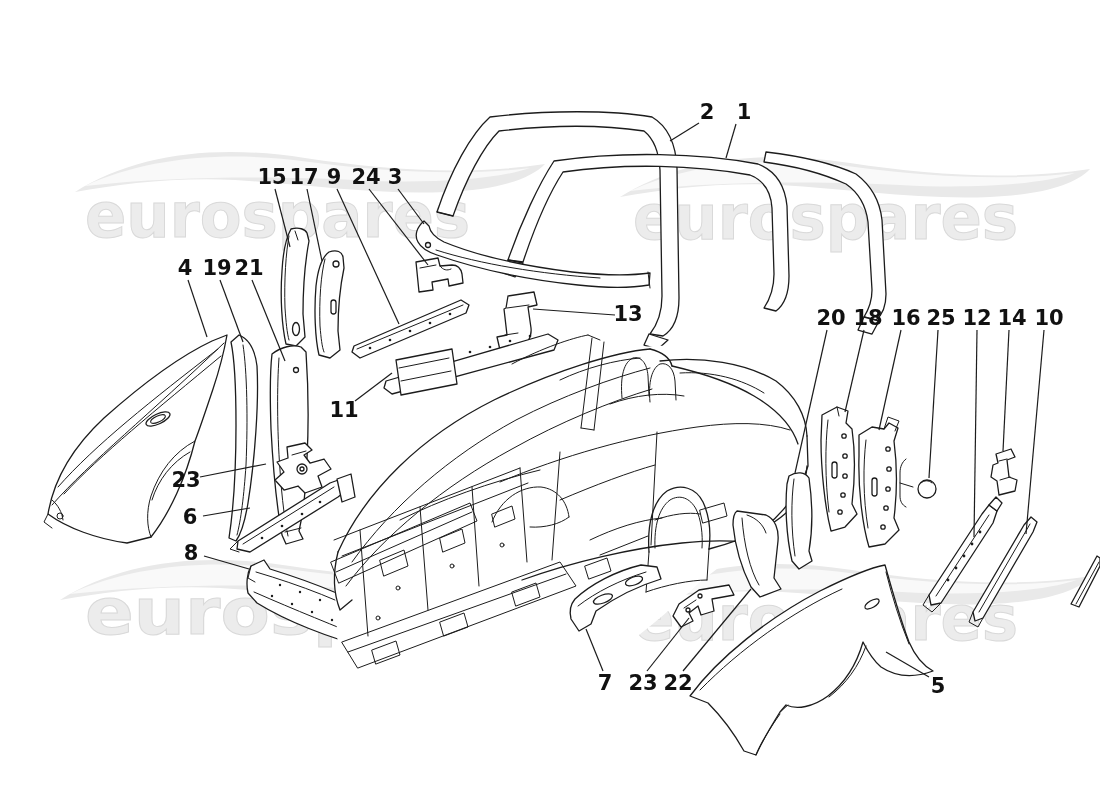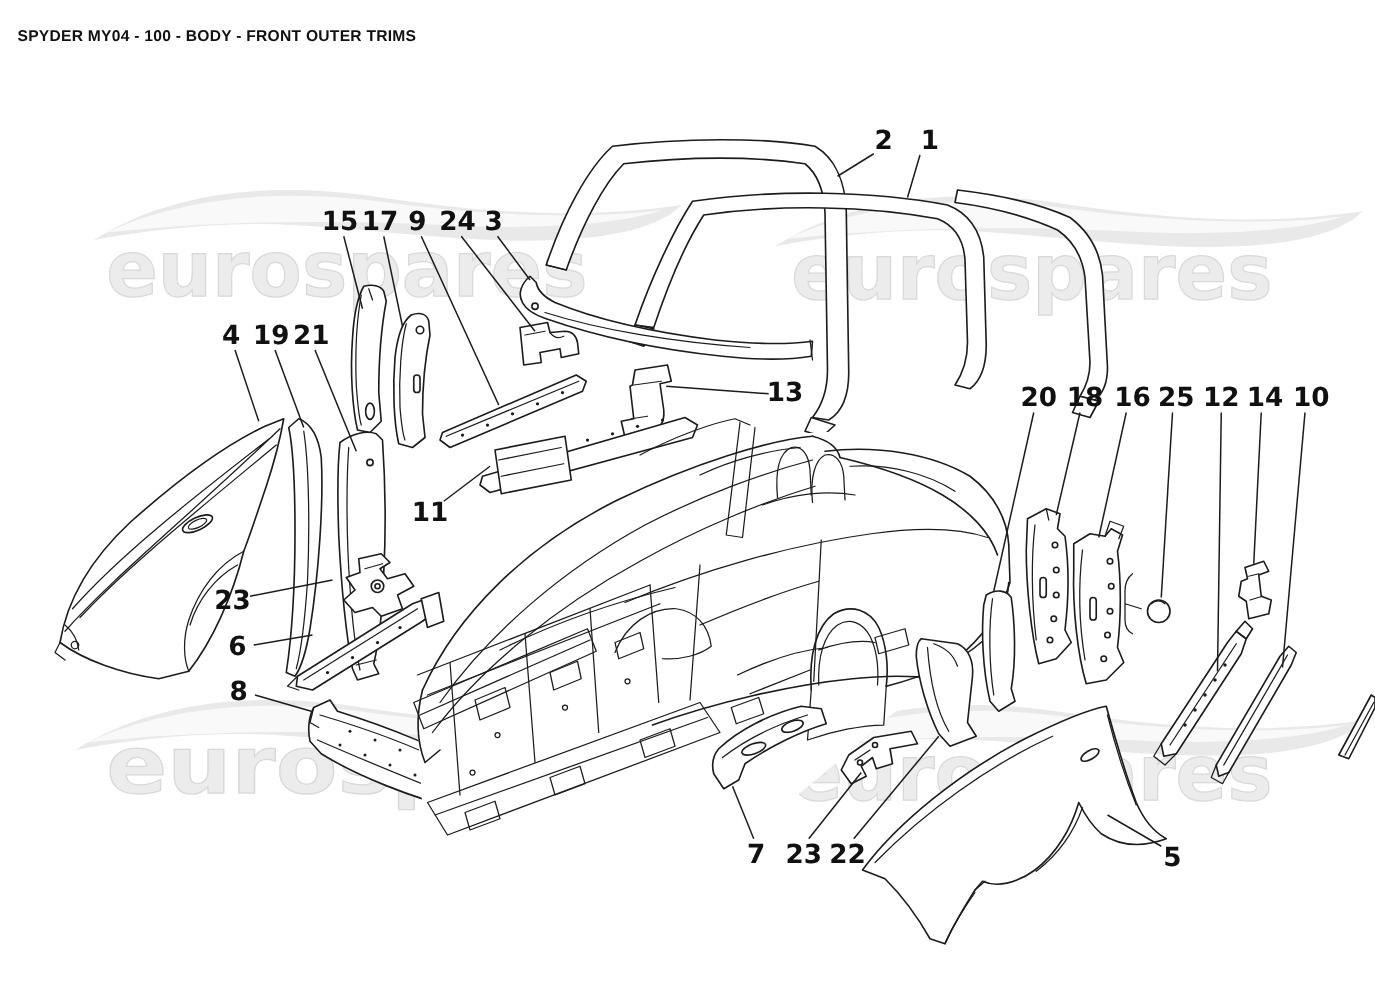--- a/index.html
+++ b/index.html
@@ -9,21 +9,20 @@
          color:#111;letter-spacing:.2px;white-space:nowrap;}
   svg{position:absolute;left:0;top:0;}
   .wm-text{font-family:"DejaVu Sans",sans-serif;font-weight:bold;
            fill:#ececec;stroke:#d9d9d9;stroke-width:1px;}
   .callout-label{font-family:"DejaVu Sans",sans-serif;font-weight:bold;font-size:21px;fill:#111;}
 </style>
 </head>
 <body>
 
 <div class="stage">
-  <div class="title">SPYDER MY04 - 100 - BODY - FRONT OUTER TRIMS</div>
 
   <svg width="1100" height="800" viewBox="0 0 1100 800">
     <defs>
       <path id="swoosh" d="M0 52 C60 14 140 4 230 18 C310 30 390 36 470 24 C455 40 420 50 370 52 C300 55 230 44 160 40 C100 37 45 44 0 52 Z"></path>
       <path id="swoosh-hi" d="M10 46 C70 18 150 10 235 22 C310 32 390 36 455 28 C420 40 350 44 280 40 C200 36 100 36 10 46 Z"></path>
     </defs>
 
     <g>
       <g>
         <use href="#swoosh" transform="translate(75,140)" fill="#e9e9e9"></use>

